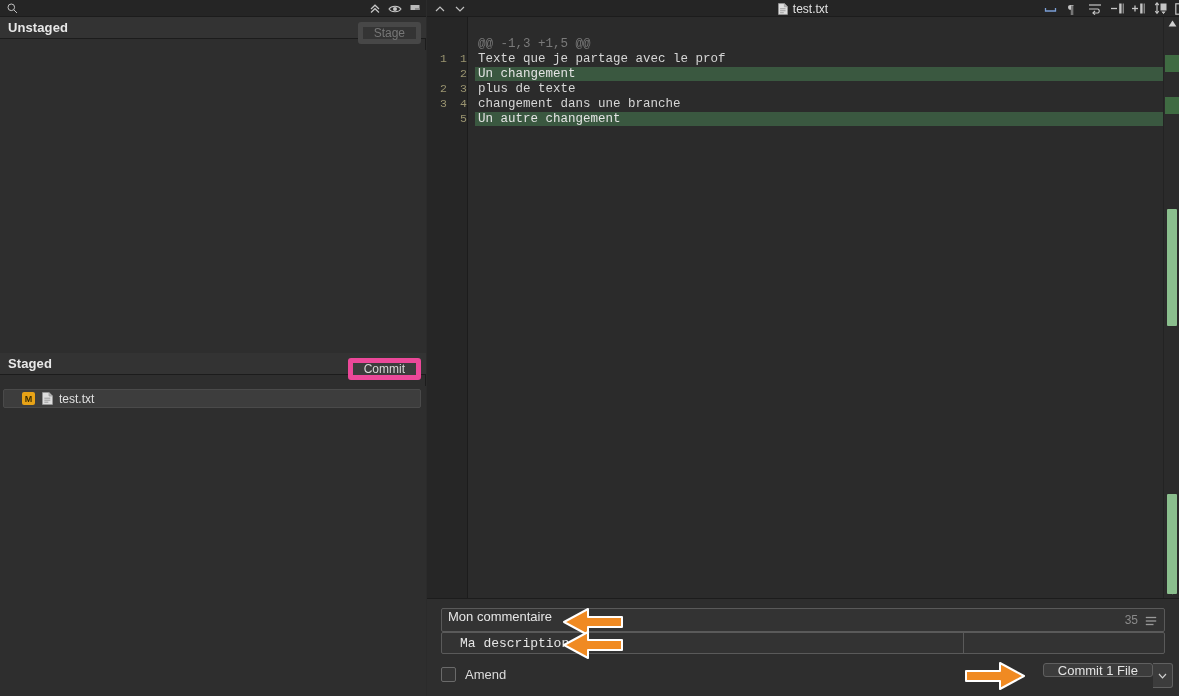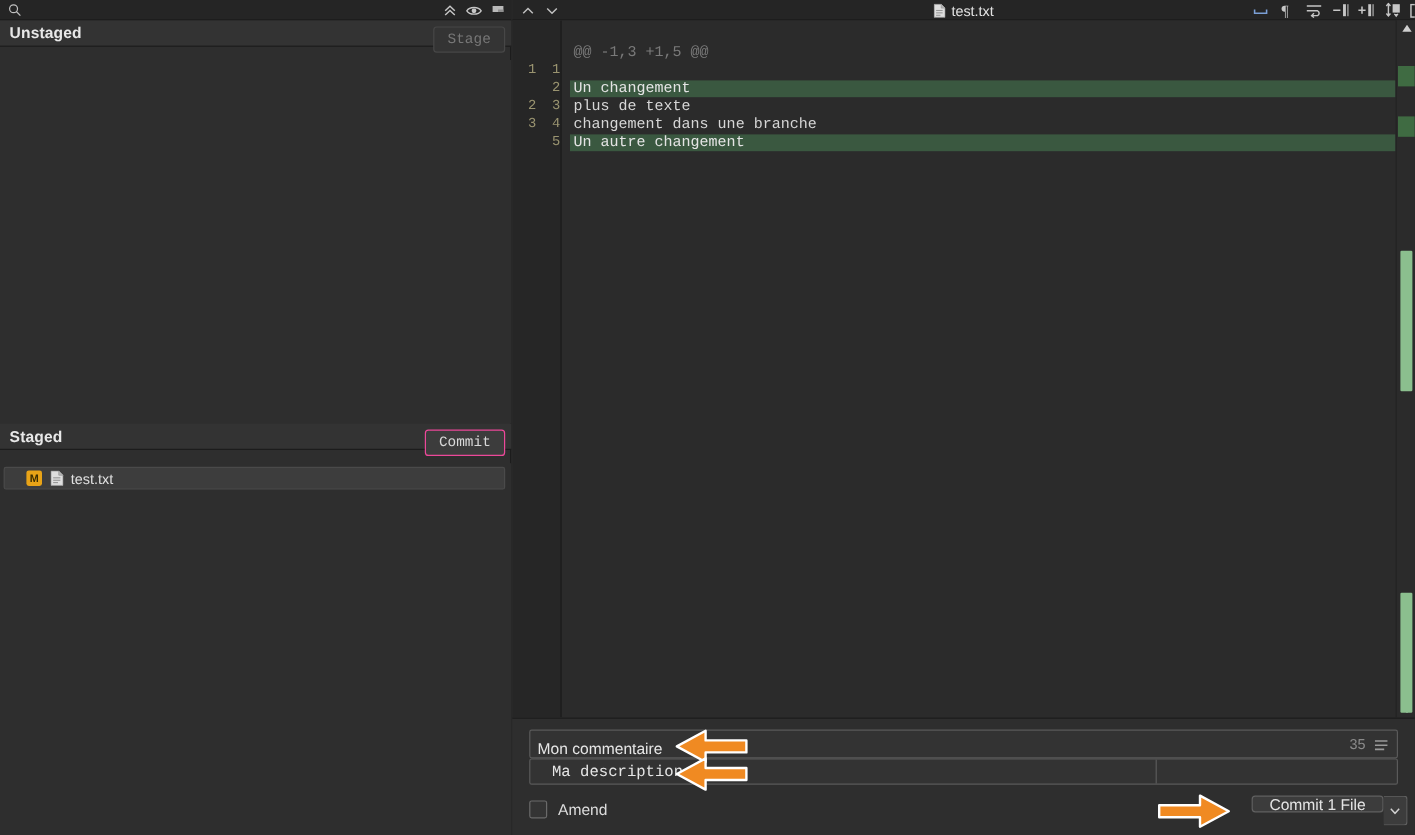--- a/index.html
+++ b/index.html
@@ -35,24 +35,24 @@
     border-bottom: 1px solid #1c1c1c;
     display: flex; align-items: center;
   }
   .section-title {
     margin-left: 8px; font-size: 13px; font-weight: bold; color: #e8e8e8;
     letter-spacing: .1px;
   }
   .hdr-btn {
     position: absolute; right: 5px; top: 5px;
     height: 22px; padding: 0 11px;
-    background: #3c3c3c; border: 1px solid #ec4899; border-radius: 3px;
+    background: #3c3c3c; border: 5px solid #ec4899; border-radius: 3px;
     color: #d8d8d8; font-size: 12px;
     display: flex; align-items: center; justify-content: center;
-    font-family: Liberation Mono, monospace;
+    font-family: Liberation Sans, sans-serif;
   }
   .hdr-btn.disabled {
     background: #343434; border-color: #474747; color: #777777;
   }
 
   #unstaged-list {
     position: absolute; left: 0; top: 50px; width: 426px; height: 303px;
     background: #2e2e2e;
   }
   #staged-header { position: absolute; left: 0; top: 353px; width: 426px; }
@@ -144,21 +144,21 @@
   }
 
   
   #commit-area {
     position: absolute; left: 427px; top: 598px; width: 752px; height: 98px;
     background: #2e2e2e; border-top: 1px solid #1c1c1c;
   }
   #summary-field {
     position: absolute; left: 14px; top: 9px; width: 724px; height: 24px;
     background: #333333; border: 1px solid #5a5a5a; border-radius: 2px;
-    display: flex; align-items: flex-end;
+    display: flex; align-items: flex-start;
   }
   #summary-text {
     margin-left: 6px; font-size: 13px; color: #e6e6e6;
     font-family: "Liberation Sans", sans-serif;
   }
   #summary-count {
     position: absolute; right: 26px; top: 4px;
     font-size: 12px; color: #8a8a8a;
     font-family: "Liberation Sans", sans-serif;
   }
@@ -345,21 +345,21 @@
           <rect x="0.8" y="0.8" width="12.4" height="10.4" fill="none" stroke="#c6c6c6" stroke-width="1.2"></rect>
           <line x1="7" y1="0.8" x2="7" y2="11.2" stroke="#c6c6c6" stroke-width="1.2"></line>
         </svg>
       </div>
     </div>
 
     <div id="diff-body">
       <div id="gutter-bg"></div>
       <div id="diff-lines" style="position:absolute;left:0;top:3px;width:736px;margin-top:16px;">
           <div class="dline hunk"><span class="ln"></span><span class="ln"></span><span class="dtext">@@ -1,3 +1,5 @@</span></div>
-          <div class="dline"><span class="ln">1</span><span class="ln">1</span></div>
+          <div class="dline"><span class="ln">1</span><span class="ln">1</span><span class="dtext">Texte que je partage avec le prof</span></div>
           <div class="dline added"><span class="ln"></span><span class="ln">2</span><span class="dtext">Un changement</span></div>
           <div class="dline"><span class="ln">2</span><span class="ln">3</span><span class="dtext">plus de texte</span></div>
           <div class="dline"><span class="ln">3</span><span class="ln">4</span><span class="dtext">changement dans une branche</span></div>
           <div class="dline added"><span class="ln"></span><span class="ln">5</span><span class="dtext">Un autre changement</span></div>
         </div>
     </div>
 
     <div id="diff-scroll">
       <div class="sb-arrow" style="top:0;">
         <svg width="9" height="7" viewBox="0 0 9 7">

